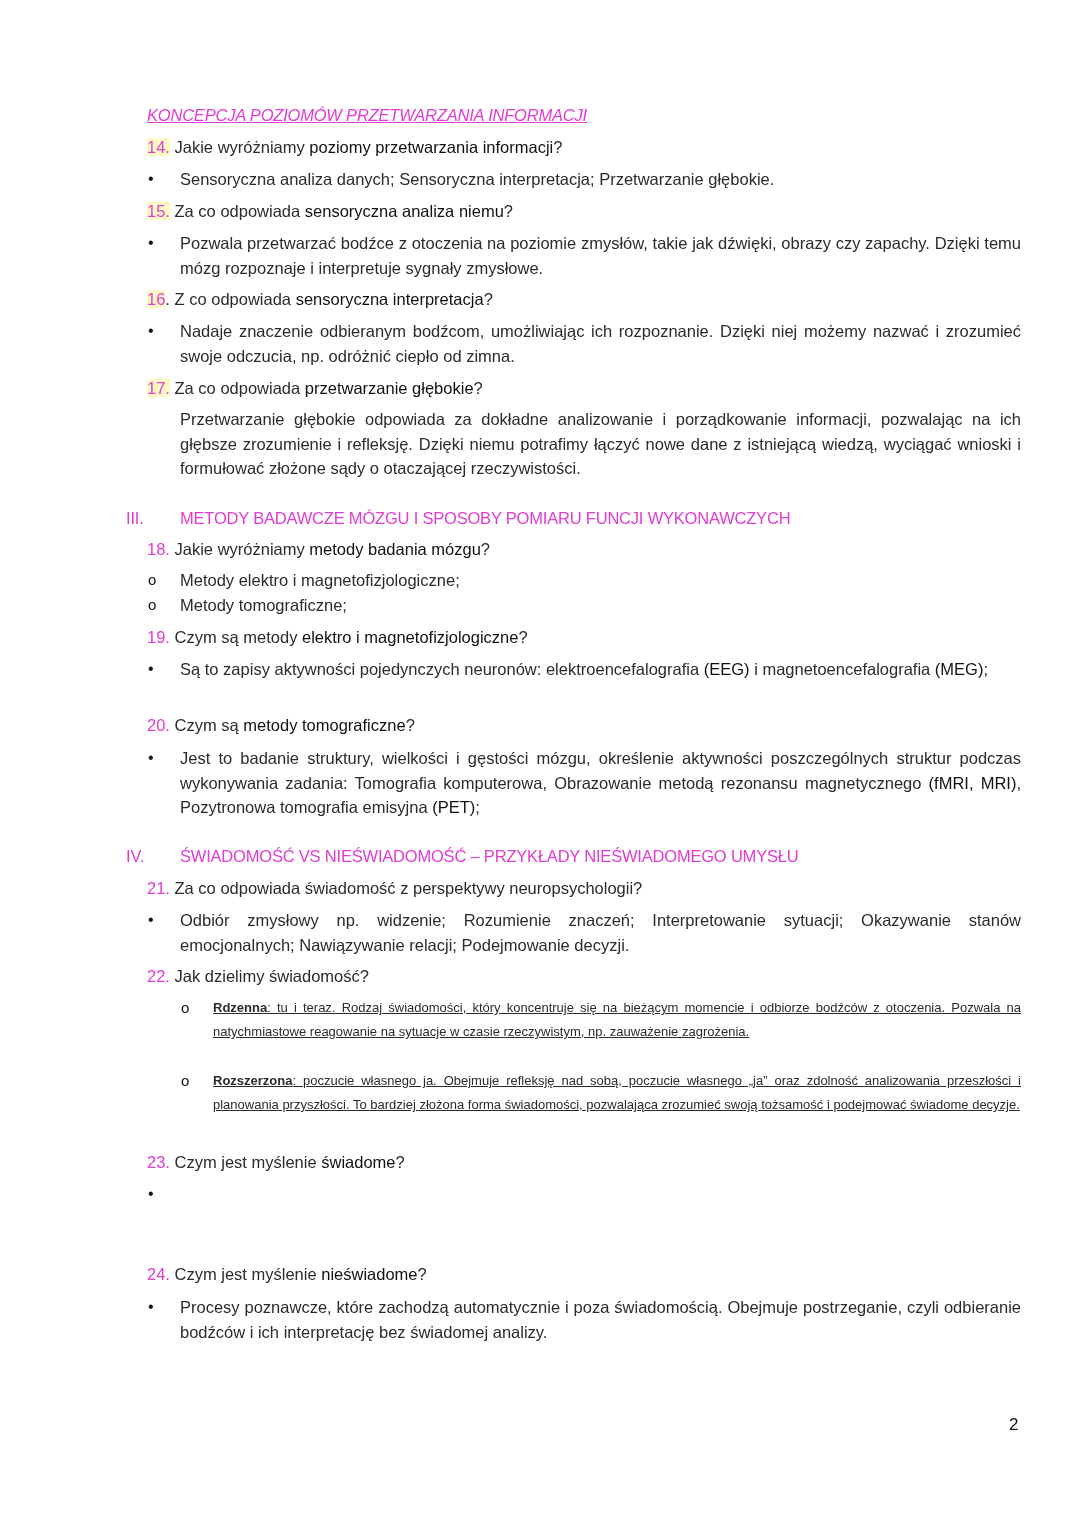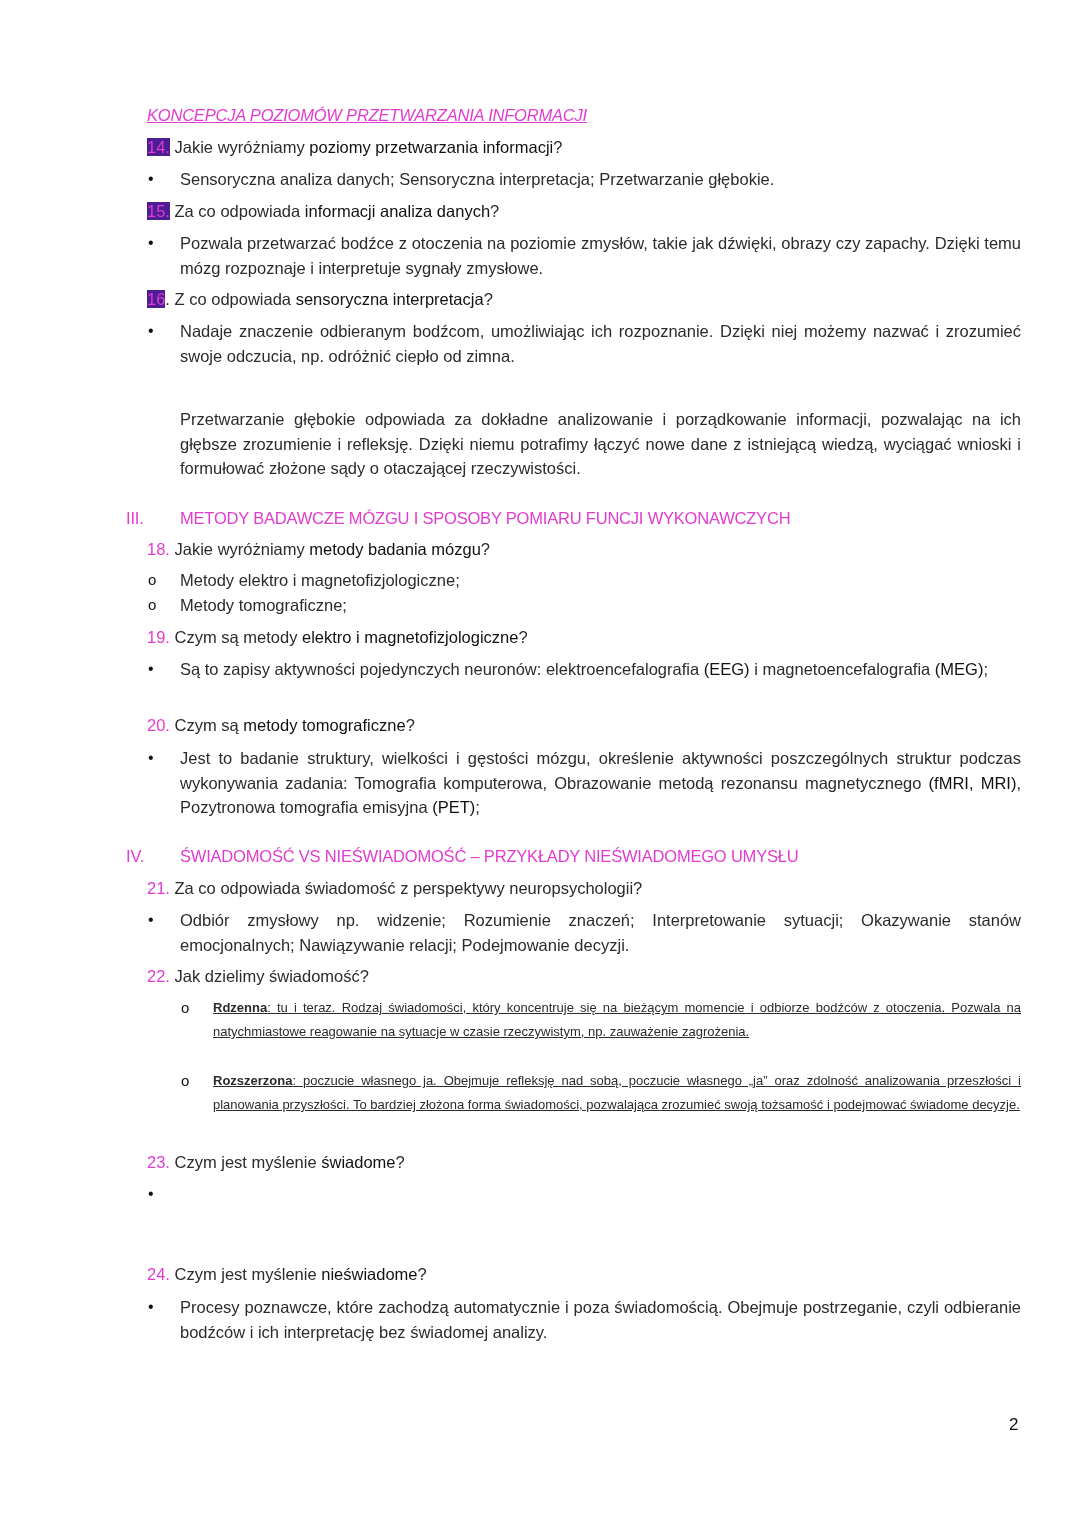--- a/index.html
+++ b/index.html
@@ -8,21 +8,21 @@
     font-family: "Liberation Sans", sans-serif; color: #2b2b2b;
   }
   .page { position: absolute; left: 16px; top: 0; width: 1080px; height: 1527px; margin-left: 28px; }
   .line { position: absolute; font-size: 16.5px; line-height: 24.5px; white-space: nowrap; }
   .topic {
     left: 103px; top: 103px; color: #e23bd0; font-style: italic; text-decoration: underline;
     font-size: 16.5px; letter-spacing: -0.2px;
   }
   .q { left: 103px; }
   .num { color: #e23bd0; }
-  .hl { background: #4c1d95; }
+  .hl { background: #fef9c3; }
   .q b, .txt b { color: #111; font-weight: normal; }
   .bullet { position: absolute; left: 104px; font-size: 16px; line-height: 24.5px; color: #111; }
   .bullet.circle { font-size: 15px; }
   .txt { position: absolute; left: 136px; width: 841px; font-size: 16.5px; line-height: 24.5px; text-align: justify; }
   .txt.last { text-align-last: left; }
   .sub-bullet { position: absolute; left: 137px; font-size: 15px; line-height: 24.5px; color: #111; }
   .sub-txt { position: absolute; left: 169px; width: 808px; font-size: 13px; line-height: 24px; text-align: justify; text-decoration: underline; }
   .section { position: absolute; color: #e23bd0; font-size: 16.5px; line-height: 24px; white-space: nowrap; letter-spacing: -0.2px; }
   .section .roman { position: absolute; left: 82px; }
   .section .stitle { position: absolute; left: 136px; }
@@ -37,31 +37,35 @@
 
   <div class="line q" style="top:135px">
     <span class="num hl">14.</span>
     <span>Jakie wyróżniamy </span><b>poziomy przetwarzania informacji</b><span>?</span>
   </div>
   <div class="bullet" style="top:167px">•</div>
   <div class="txt" style="top:167px">Sensoryczna analiza danych; Sensoryczna interpretacja; Przetwarzanie głębokie.</div>
 
   <div class="line q" style="top:199px">
     <span class="num hl">15.</span>
-    <span>Za co odpowiada </span><b>informacji analiza danych</b><span>?</span>
+    <span>Za co odpowiada </span><b>sensoryczna analiza niemu</b><span>?</span>
   </div>
   <div class="bullet" style="top:231px">•</div>
   <div class="txt last" style="top:231px">Pozwala przetwarzać bodźce z otoczenia na poziomie zmysłów, takie jak dźwięki, obrazy czy zapachy. Dzięki temu mózg rozpoznaje i interpretuje sygnały zmysłowe.</div>
 
   <div class="line q" style="top:287px">
     <span class="num hl">16</span><span>.</span><span> Z co odpowiada </span><b>sensoryczna interpretacja</b><span>?</span>
   </div>
   <div class="bullet" style="top:319px">•</div>
   <div class="txt last" style="top:319px">Nadaje znaczenie odbieranym bodźcom, umożliwiając ich rozpoznanie. Dzięki niej możemy nazwać i zrozumieć swoje odczucia, np. odróżnić ciepło od zimna.</div>
 
+  <div class="line q" style="top:376px">
+    <span class="num hl">17.</span>
+    <span>Za co odpowiada </span><b>przetwarzanie głębokie</b><span>?</span>
+  </div>
   <div class="txt last" style="top:407px">Przetwarzanie głębokie odpowiada za dokładne analizowanie i porządkowanie informacji, pozwalając na ich głębsze zrozumienie i refleksję. Dzięki niemu potrafimy łączyć nowe dane z istniejącą wiedzą, wyciągać wnioski i formułować złożone sądy o otaczającej rzeczywistości.</div>
 
   <div class="section" style="top:506px; left:0; width:1080px">
     <span class="roman">III.</span>
     <span class="stitle">METODY BADAWCZE MÓZGU I SPOSOBY POMIARU FUNCJI WYKONAWCZYCH</span>
   </div>
 
   <div class="line q" style="top:537px">
     <span class="num">18.</span>
     <span>Jakie wyróżniamy </span><b>metody badania mózgu</b><span>?</span>

